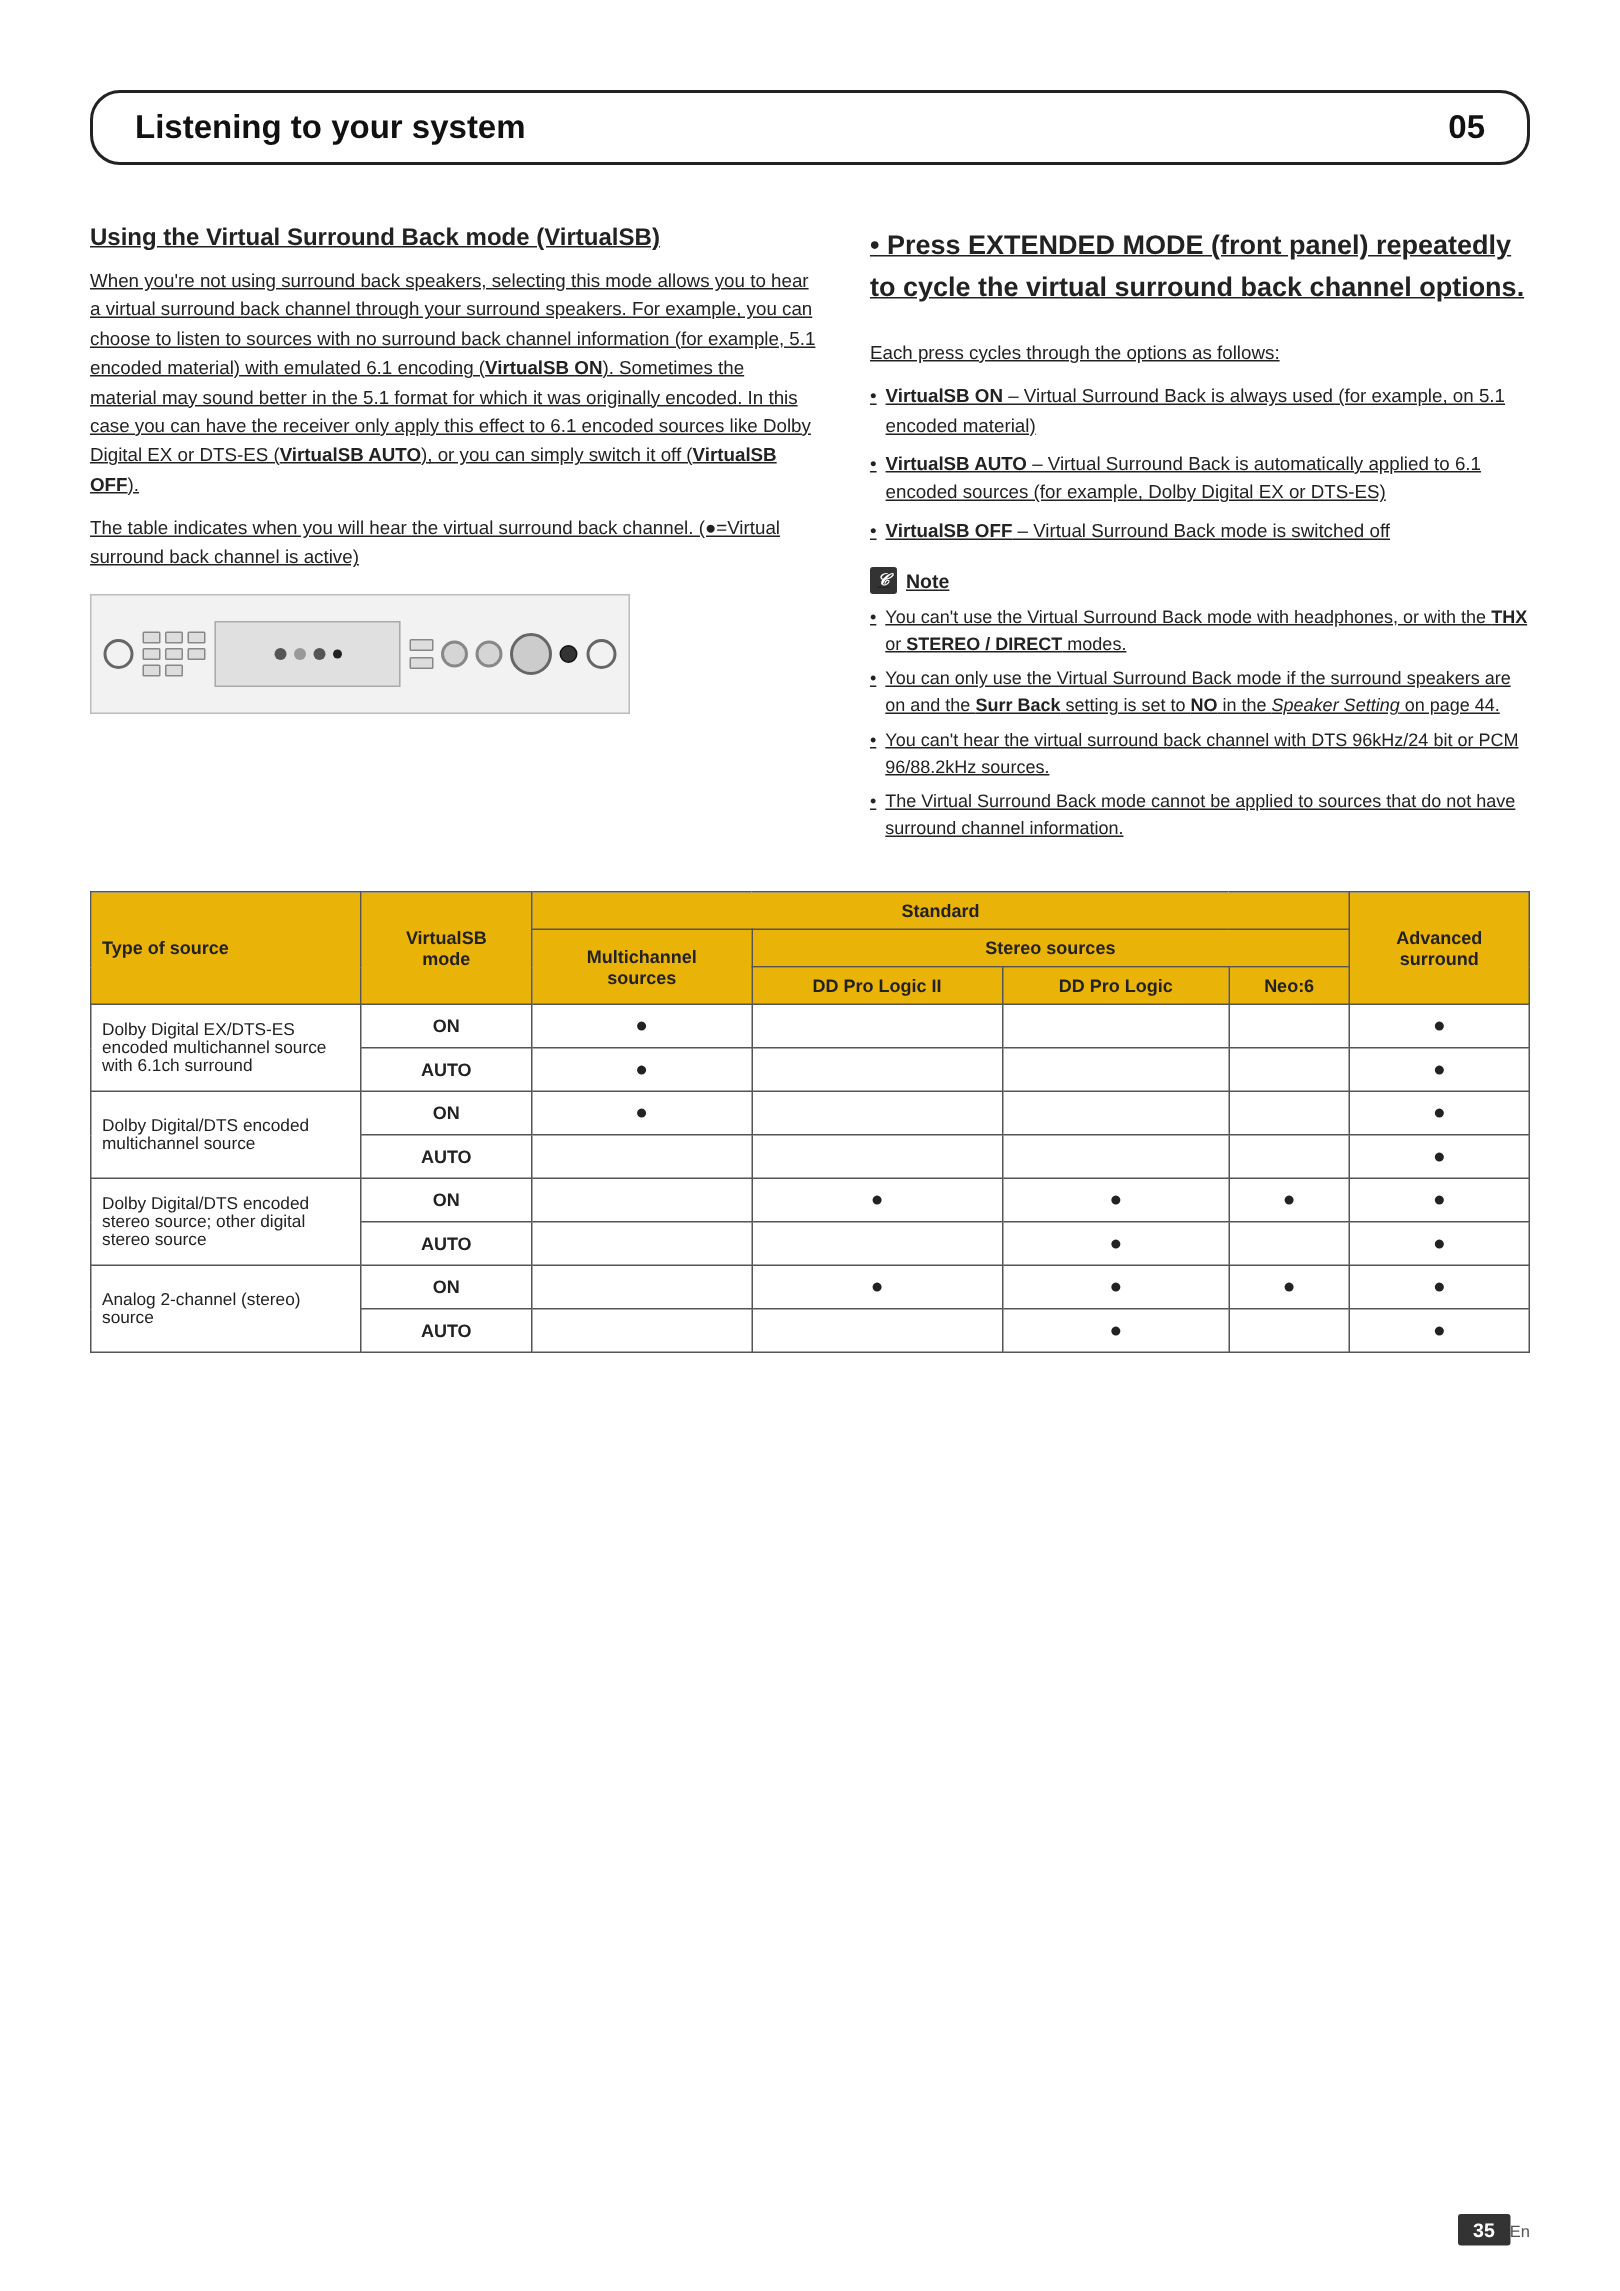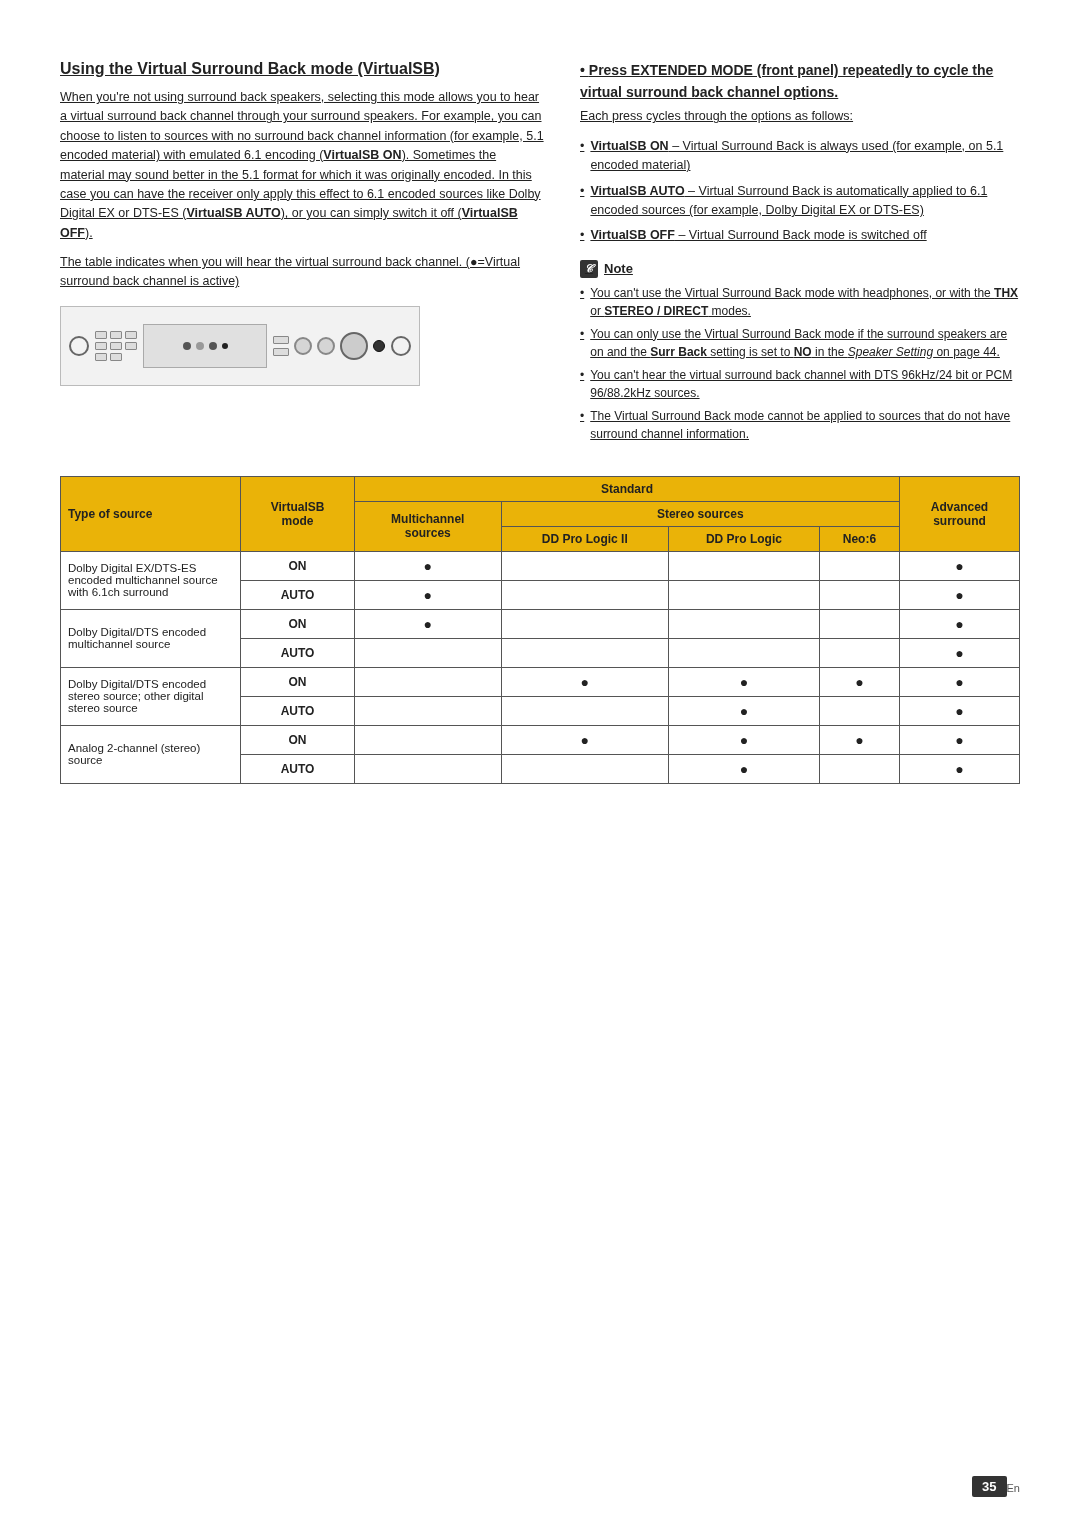--- a/index.html
+++ b/index.html
@@ -147,22 +147,22 @@
       padding: 3px 10px;
       border-radius: 2px;
     }
     .page-lang {
       font-size: 11px;
       color: #555;
       margin-top: 2px;
     }
     .header-bold-intro {
       font-weight: bold;
-      font-size: 14px;
-      margin-bottom: 4px;
+      font-size: 18px;
+      margin-bottom: 20px;
     }
     
     .receiver-panel {
       width: 360px;
       height: 80px;
       border: 1.5px solid #bbb;
       background: #f2f2f2;
       position: relative;
       display: flex;
       align-items: center;
@@ -212,20 +212,24 @@
     .rp-right-circle {
       width: 20px; height: 20px; border-radius: 50%;
       border: 2px solid #666;
     }
   </style>
 </head>
 <body>
 
 <div class="page">
 
+  <div class="header-bar">
+    <span class="header-title">Listening to your system</span>
+    <span class="header-num">05</span>
+  </div>
 
   <div class="content">
 
     <div class="col-left">
       <div class="section-heading">
         Using the Virtual Surround Back mode (VirtualSB)
       </div>
       <p class="body-text">
         When you're not using surround back speakers, selecting this mode allows you to hear a virtual surround back channel through your surround speakers. For example, you can choose to listen to sources with no surround back channel information (for example, 5.1 encoded material) with emulated 6.1 encoding (<b>VirtualSB ON</b>). Sometimes the material may sound better in the 5.1 format for which it was originally encoded. In this case you can have the receiver only apply this effect to 6.1 encoded sources like Dolby Digital EX or DTS-ES (<b>VirtualSB AUTO</b>), or you can simply switch it off (<b>VirtualSB OFF</b>).
       </p>

